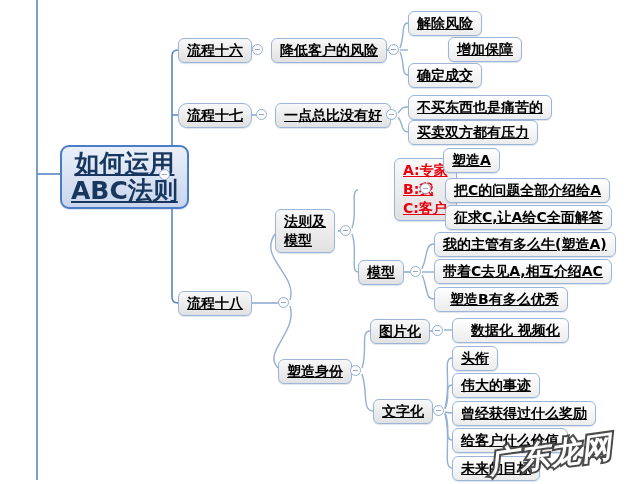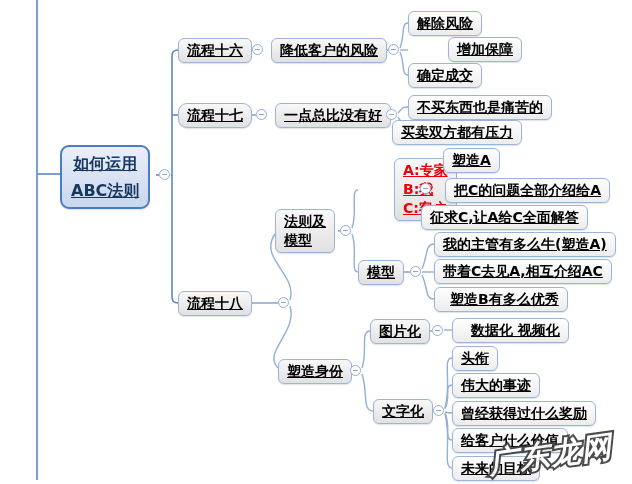--- a/index.html
+++ b/index.html
@@ -14,21 +14,21 @@
     padding:2px 8px; font-size:14px; line-height:19px; font-weight:bold;
     color:#000; white-space:pre-line;
     background:linear-gradient(#ffffff,#ececec);
     box-shadow:0 1px 1px rgba(120,140,170,0.25);
     text-decoration:underline;
   }
   .gray{background:linear-gradient(#f8f8f8,#e1e1e1);}
   .root{
     border:2px solid #4a7cc7; border-radius:9px;
     background:linear-gradient(#eaeffa,#c9d6ec);
-    color:#17375e; font-size:16px; line-height:27px;
+    color:#17375e; font-size:25px; line-height:27px;
     padding:3px 9px; text-align:center;
   }
   .red{color:#e8000d;margin-left:36px;}
   .collapse{
     position:absolute; z-index:3; width:11px; height:11px; box-sizing:border-box;
     border:1px solid #93afd3; border-radius:50%;
     background:#fdfdff; cursor:pointer;
   }
   .collapse .minus{position:absolute; left:2px; top:4px; width:5px; height:1px; background:#9aa7b8;}
   #watermark{position:absolute; left:478px; top:420px; z-index:4; opacity:0.92;}
@@ -107,25 +107,25 @@
 C:客户</div>
   <div class="node gray" style="left:358px;top:260px;">模型</div>
   <div class="node gray" style="left:370px;top:319px;">图片化</div>
   <div class="node gray" style="left:373px;top:399px;">文字化</div>
 
   <div class="node" style="left:408px;top:11px;">解除风险</div>
   <div class="node" style="left:408px;top:37px;margin-left:40px;">增加保障</div>
   <div class="node" style="left:408px;top:63px;">确定成交</div>
 
   <div class="node" style="left:408px;top:95px;">不买东西也是痛苦的</div>
-  <div class="node" style="left:392px;top:120px;">买卖双方都有压力</div>
+  <div class="node" style="left:408px;top:120px;">买卖双方都有压力</div>
 
   <div class="node" style="left:443px;top:148px;">塑造A</div>
   <div class="node" style="left:445px;top:178px;">把C的问题全部介绍给A</div>
-  <div class="node" style="left:421px;top:205px;">征求C,让A给C全面解答</div>
+  <div class="node" style="left:445px;top:205px;">征求C,让A给C全面解答</div>
 
   <div class="node" style="left:434px;top:259px;">带着C去见A,相互介绍AC</div>
   <div class="node" style="left:434px;top:232px;">我的主管有多么牛(塑造A)</div>
   <div class="node" style="left:434px;top:287px;padding-left:15px;">塑造B有多么优秀</div>
 
   <div class="node" style="left:452px;top:318px;padding-left:18px;">数据化 视频化</div>
 
   <div class="node" style="left:452px;top:346px;">头衔</div>
   <div class="node" style="left:452px;top:373px;text-align:right;">伟大的事迹</div>
   <div class="node" style="left:452px;top:401px;">曾经获得过什么奖励</div>

